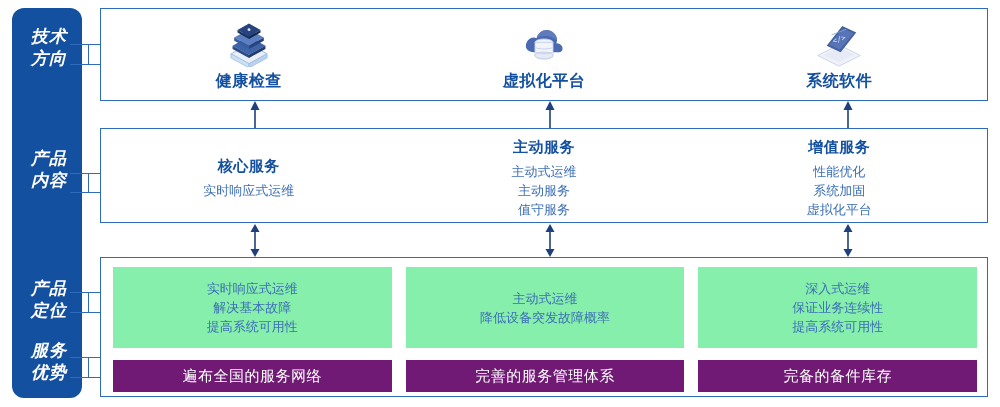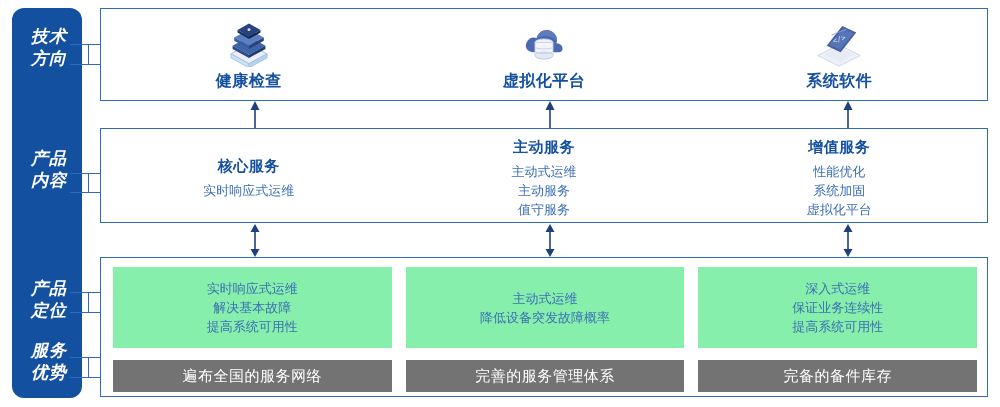--- a/index.html
+++ b/index.html
@@ -155,21 +155,21 @@
     line-height: 19px;
   }
   .adv-row {
     display: flex;
     gap: 14px;
     width: 100%;
     margin-top: 12px;
   }
   .adv-cell {
     flex: 1;
-    background: #737373;
+    background: #701a75;
     height: 32px;
     display: flex;
     align-items: center;
     justify-content: center;
     color: #ffffff;
     font-size: 15px;
     letter-spacing: 0.5px;
   }
 
   

